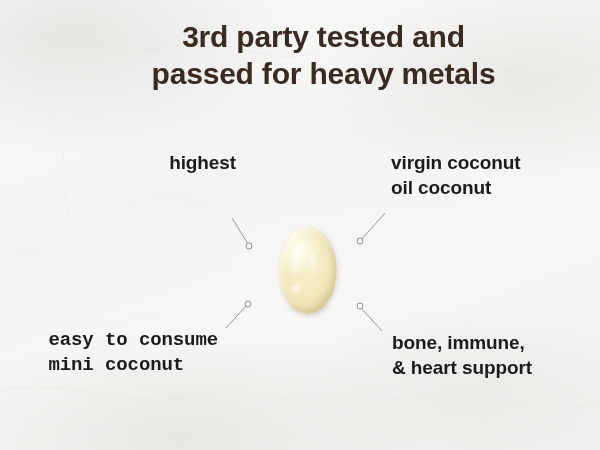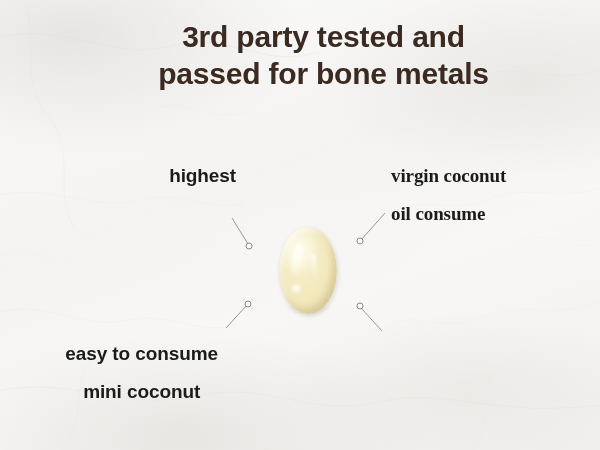--- a/index.html
+++ b/index.html
@@ -57,25 +57,25 @@
 
   
   .callout {
     position: absolute;
     color: #1b1b1b;
     font-size: 19px;
     line-height: 25px;
     font-weight: bold;
     letter-spacing: -0.1px;
   }
-  .callout .cl { display: block; white-space: nowrap; margin-top: 13px; }
+  .callout .cl { display: block; white-space: nowrap; }
 
   .callout-tl { right: 364px; top: 150px; text-align: right; }
-  .callout-tr { left: 391px;  top: 150px; text-align: left; font-family: Liberation Serif, serif; }
-  .callout-bl { right: 382px; top: 328px; text-align: center; }
+  .callout-tr { left: 391px;  top: 150px; text-align: left; }
+  .callout-bl { right: 382px; top: 328px; text-align: left; font-family: Liberation Mono, monospace; }
   .callout-br { left: 392px;  top: 330px; text-align: left; }
 
   
   .connectors {
     position: absolute;
     inset: 0;
     pointer-events: none;
   }
 
   
@@ -161,21 +161,21 @@
       <path d="M470,456 C498,418 470,396 500,366" stroke-width="0.85" opacity="0.32"></path>
       <path d="M150,110 C190,96 206,124 250,112" stroke-width="0.7" opacity="0.28"></path>
       <path d="M350,128 C392,116 412,140 452,130" stroke-width="0.7" opacity="0.26"></path>
       <path d="M520,240 C556,230 572,252 600,244" stroke-width="0.7" opacity="0.26"></path>
       <path d="M0,256 C34,246 54,266 82,258" stroke-width="0.7" opacity="0.26"></path>
     </g>
   </svg>
 
   <div class="title-block">
     <span class="title-line">3rd party tested and</span>
-    <span class="title-line">passed for bone metals</span>
+    <span class="title-line">passed for heavy metals</span>
   </div>
 
   <svg class="connectors" width="600" height="450" viewBox="0 0 600 450">
     <g stroke="#8b8b8b" stroke-width="0.9" fill="none">
       <line x1="232" y1="218" x2="248" y2="244"></line>
       <line x1="385" y1="213" x2="361" y2="240"></line>
       <line x1="226" y1="328" x2="247" y2="305"></line>
       <line x1="382" y1="331" x2="361" y2="308"></line>
     </g>
     <g stroke="#7d7d7d" stroke-width="0.9" fill="#fbfbfa">
@@ -185,28 +185,32 @@
       <circle cx="360" cy="306" r="3"></circle>
     </g>
   </svg>
 
   <div class="callout callout-tl">
     <span class="cl">highest</span>
   </div>
 
   <div class="callout callout-tr">
     <span class="cl">virgin coconut</span>
-    <span class="cl">oil consume</span>
+    <span class="cl">oil coconut</span>
   </div>
 
   <div class="callout callout-bl">
     <span class="cl">easy to consume</span>
     <span class="cl">mini coconut</span>
   </div>
 
+  <div class="callout callout-br">
+    <span class="cl">bone, immune,</span>
+    <span class="cl">&amp; heart support</span>
+  </div>
 
   <div class="softgel-wrap">
     <div class="shadow-under"></div>
     <div class="softgel">
       <div class="gloss-a"></div>
       <div class="gloss-b"></div>
       <div class="gloss-c"></div>
     </div>
   </div>
 

